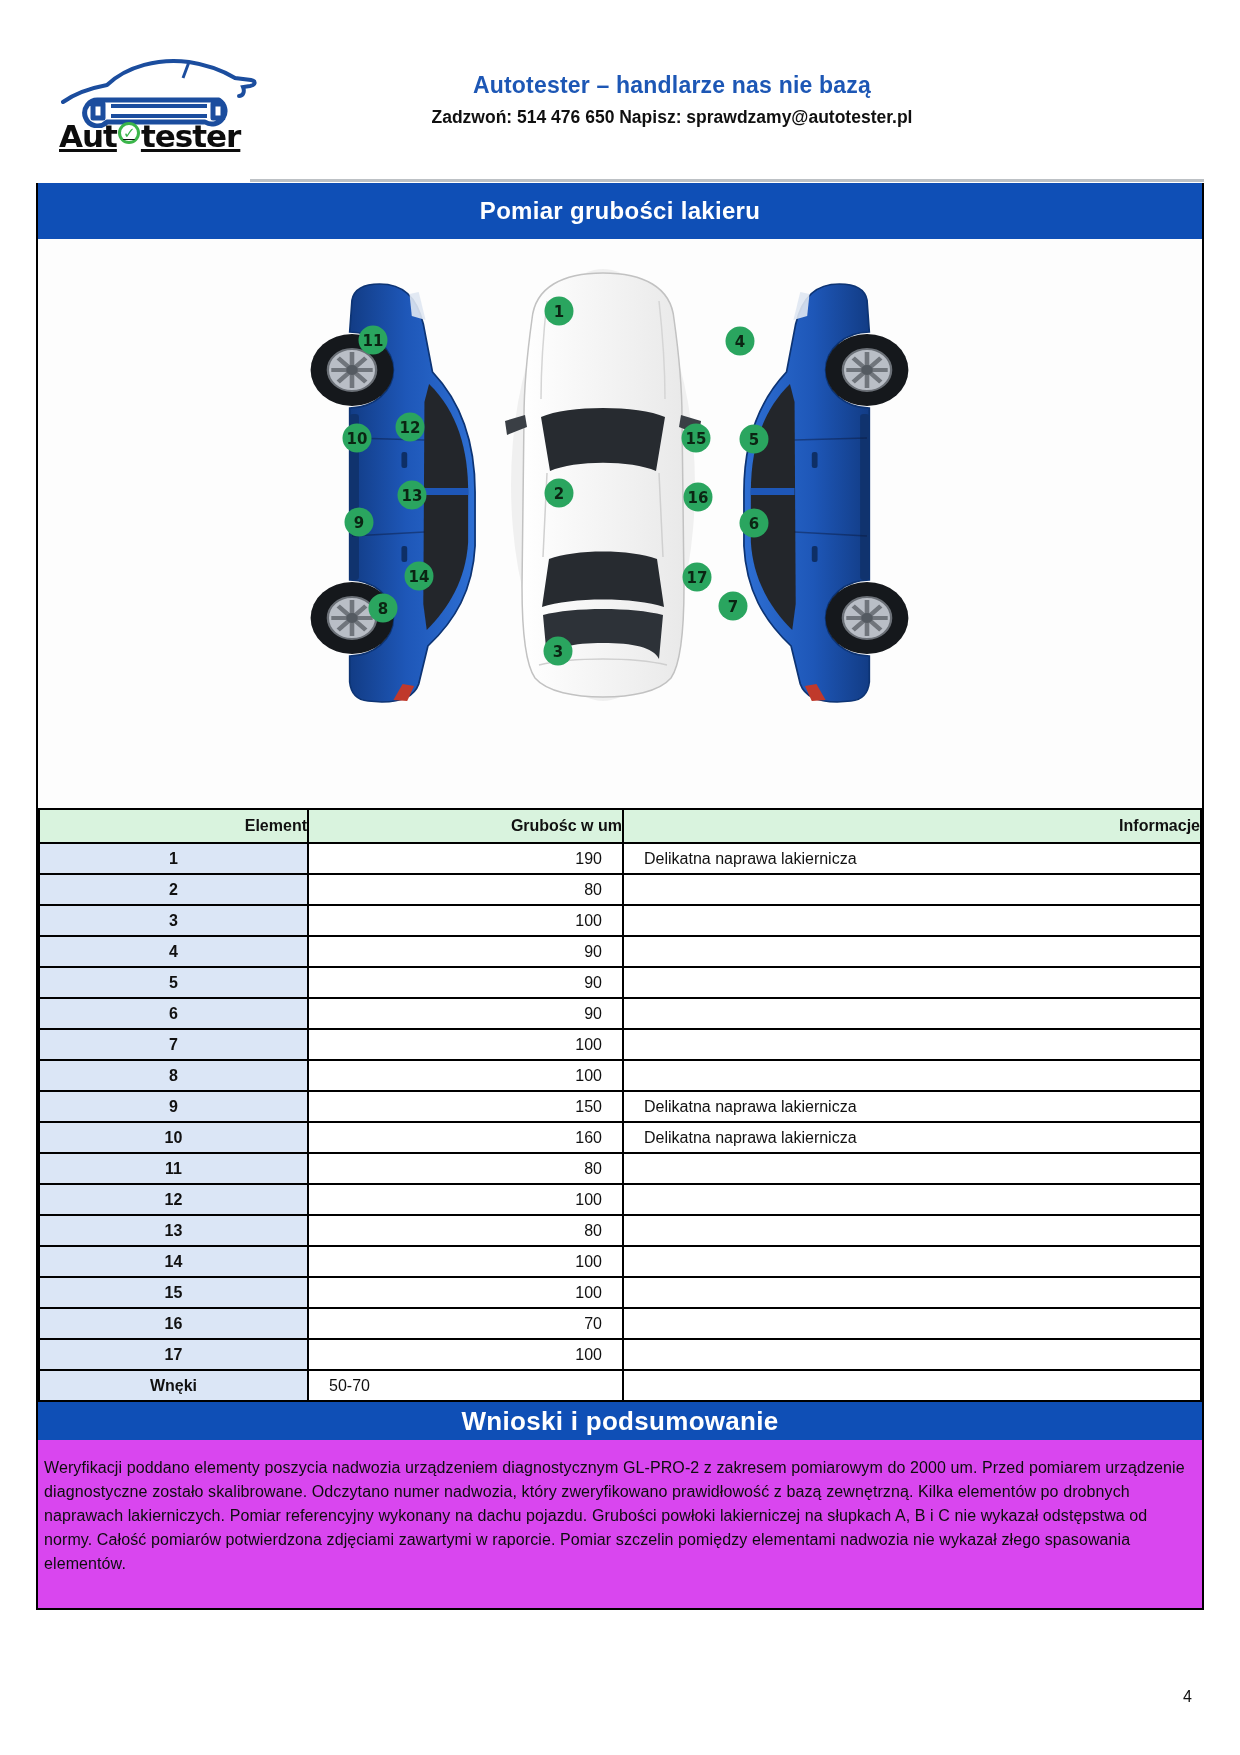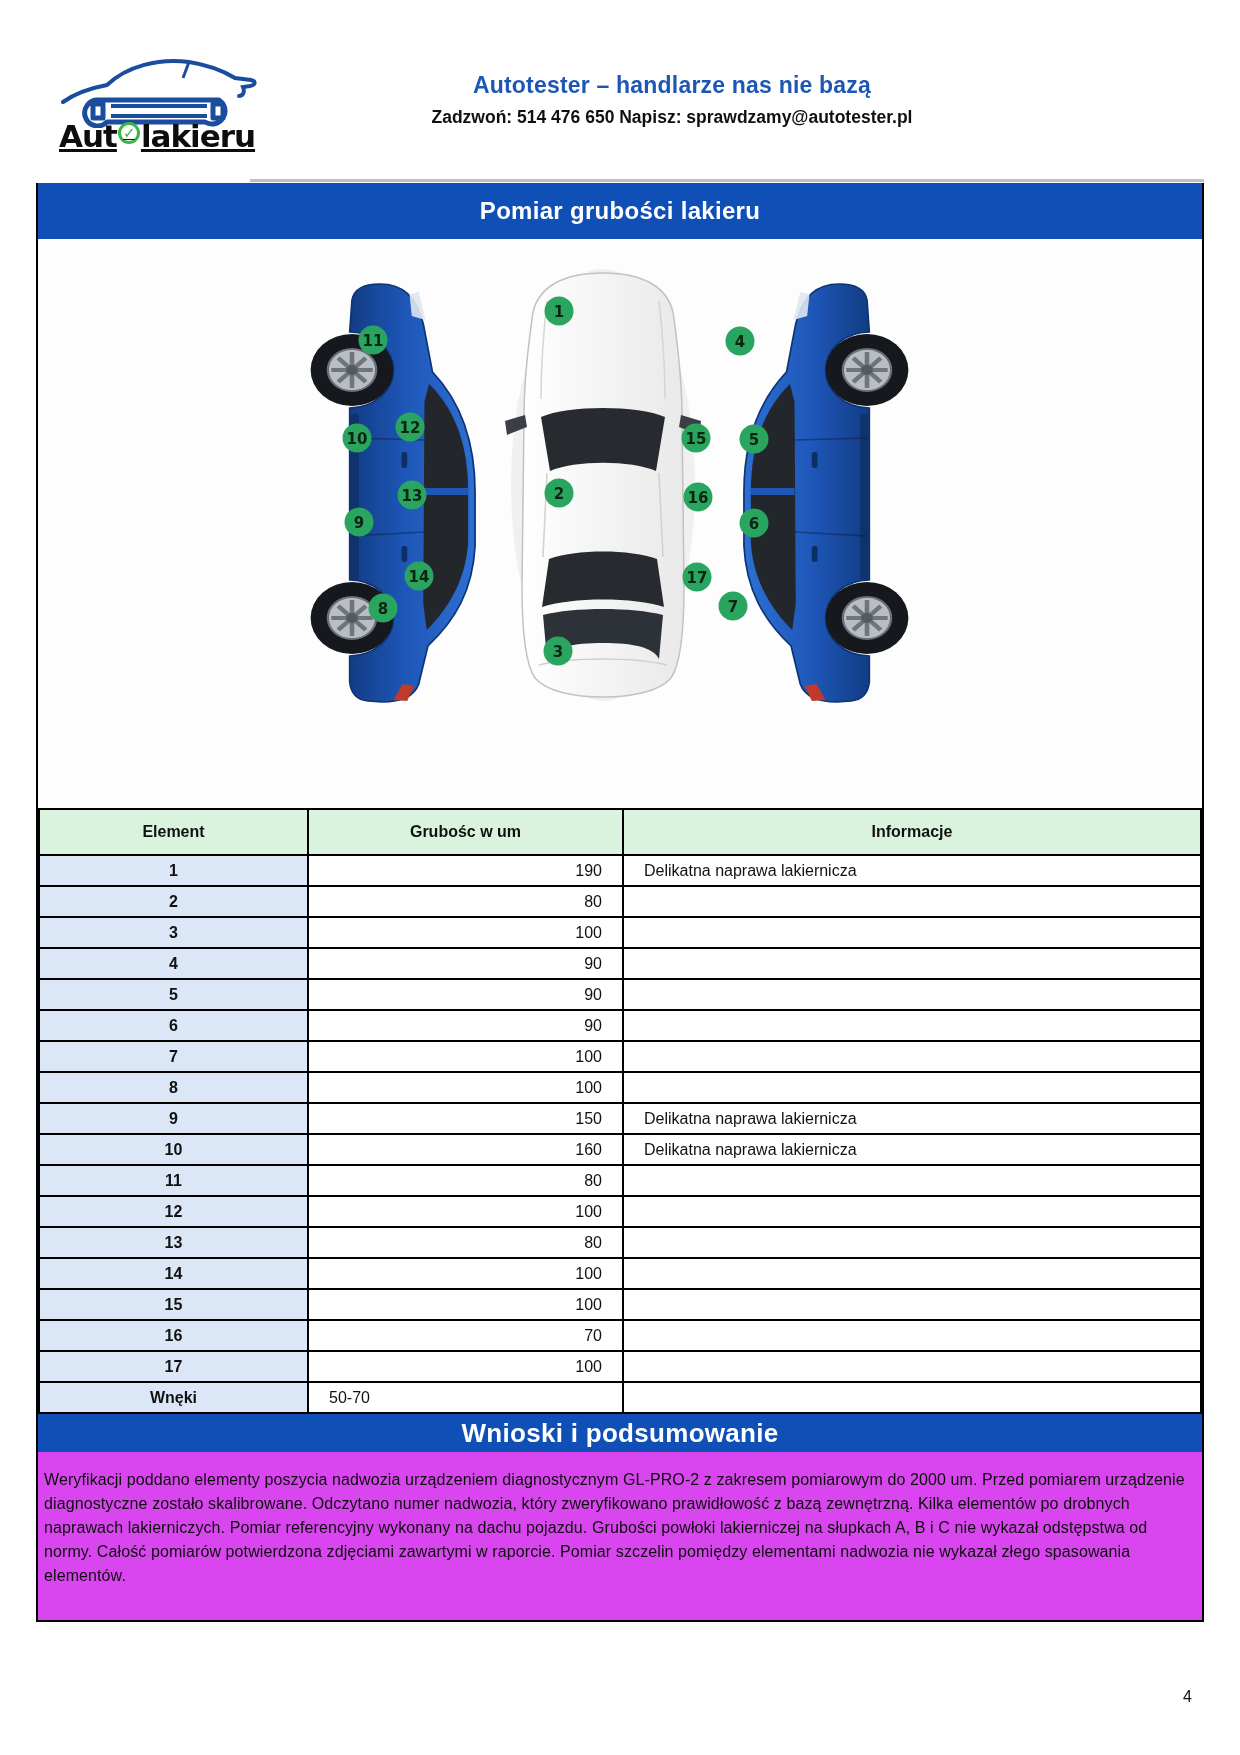--- a/index.html
+++ b/index.html
@@ -72,22 +72,22 @@
     background:var(--marker-green);
     color:#0b2513;font-size:15px;font-weight:bold;
     display:flex;align-items:center;justify-content:center;
     transform:translate(-50%,-50%);
     font-family:"DejaVu Sans", sans-serif;
   }
   
   table{width:100%;border-collapse:collapse;table-layout:fixed;}
   th,td{border:2px solid #000;font-size:16px;overflow:hidden;white-space:nowrap;}
   thead th{
-    height:46px;background:var(--header-green);
-    font-weight:bold;text-align:center;
+    height:34px;background:var(--header-green);
+    font-weight:bold;text-align:right;
   }
   td{height:31px;padding:0 20px;background:#fff;}
   td.el{
     background:var(--cell-blue);text-align:center;font-weight:bold;
     padding:0 4px;
   }
   td.th-val{text-align:right;}
   td.th-val.left{text-align:left;}
   td.info{text-align:left;}
   
@@ -112,21 +112,21 @@
       <path d="M 8,52 C 22,42 36,38 52,35 C 72,16 104,8 134,12 C 154,15 170,22 180,28 L 196,30 C 201,31 201,35 195,36 L 188,37 C 190,42 188,46 184,46" fill="none" stroke="#1b4d9e" stroke-width="4" stroke-linecap="round"></path>
       <path d="M 134,12 L 128,28" fill="none" stroke="#1b4d9e" stroke-width="3"></path>
 
       <path d="M 44,50 a 13,13 0 1 0 8,22 L 150,72 a 13,13 0 1 0 14,-22 L 58,50 Z
                M 38,54 l 10,0 0,14 -10,0 Z M 158,54 l 10,0 0,14 -10,0 Z" fill="none" stroke="#1b4d9e" stroke-width="5" stroke-linejoin="round"></path>
       <path d="M 56,56 L 152,56 M 56,66 L 152,66" stroke="#1b4d9e" stroke-width="4" fill="none"></path>
     </svg>
     <div class="logo-text">
       <span>Aut</span>
         <span class="logo-check">✓</span>
-        <span>lakieru</span>
+        <span>tester</span>
     </div>
   </div>
 
   <div class="header-titles">
     <div class="header-title">Autotester – handlarze nas nie bazą</div>
     <div class="header-subtitle">Zadzwoń: 514 476 650 Napisz: sprawdzamy@autotester.pl</div>
   </div>
 
   <div class="header-rule"></div>
 

